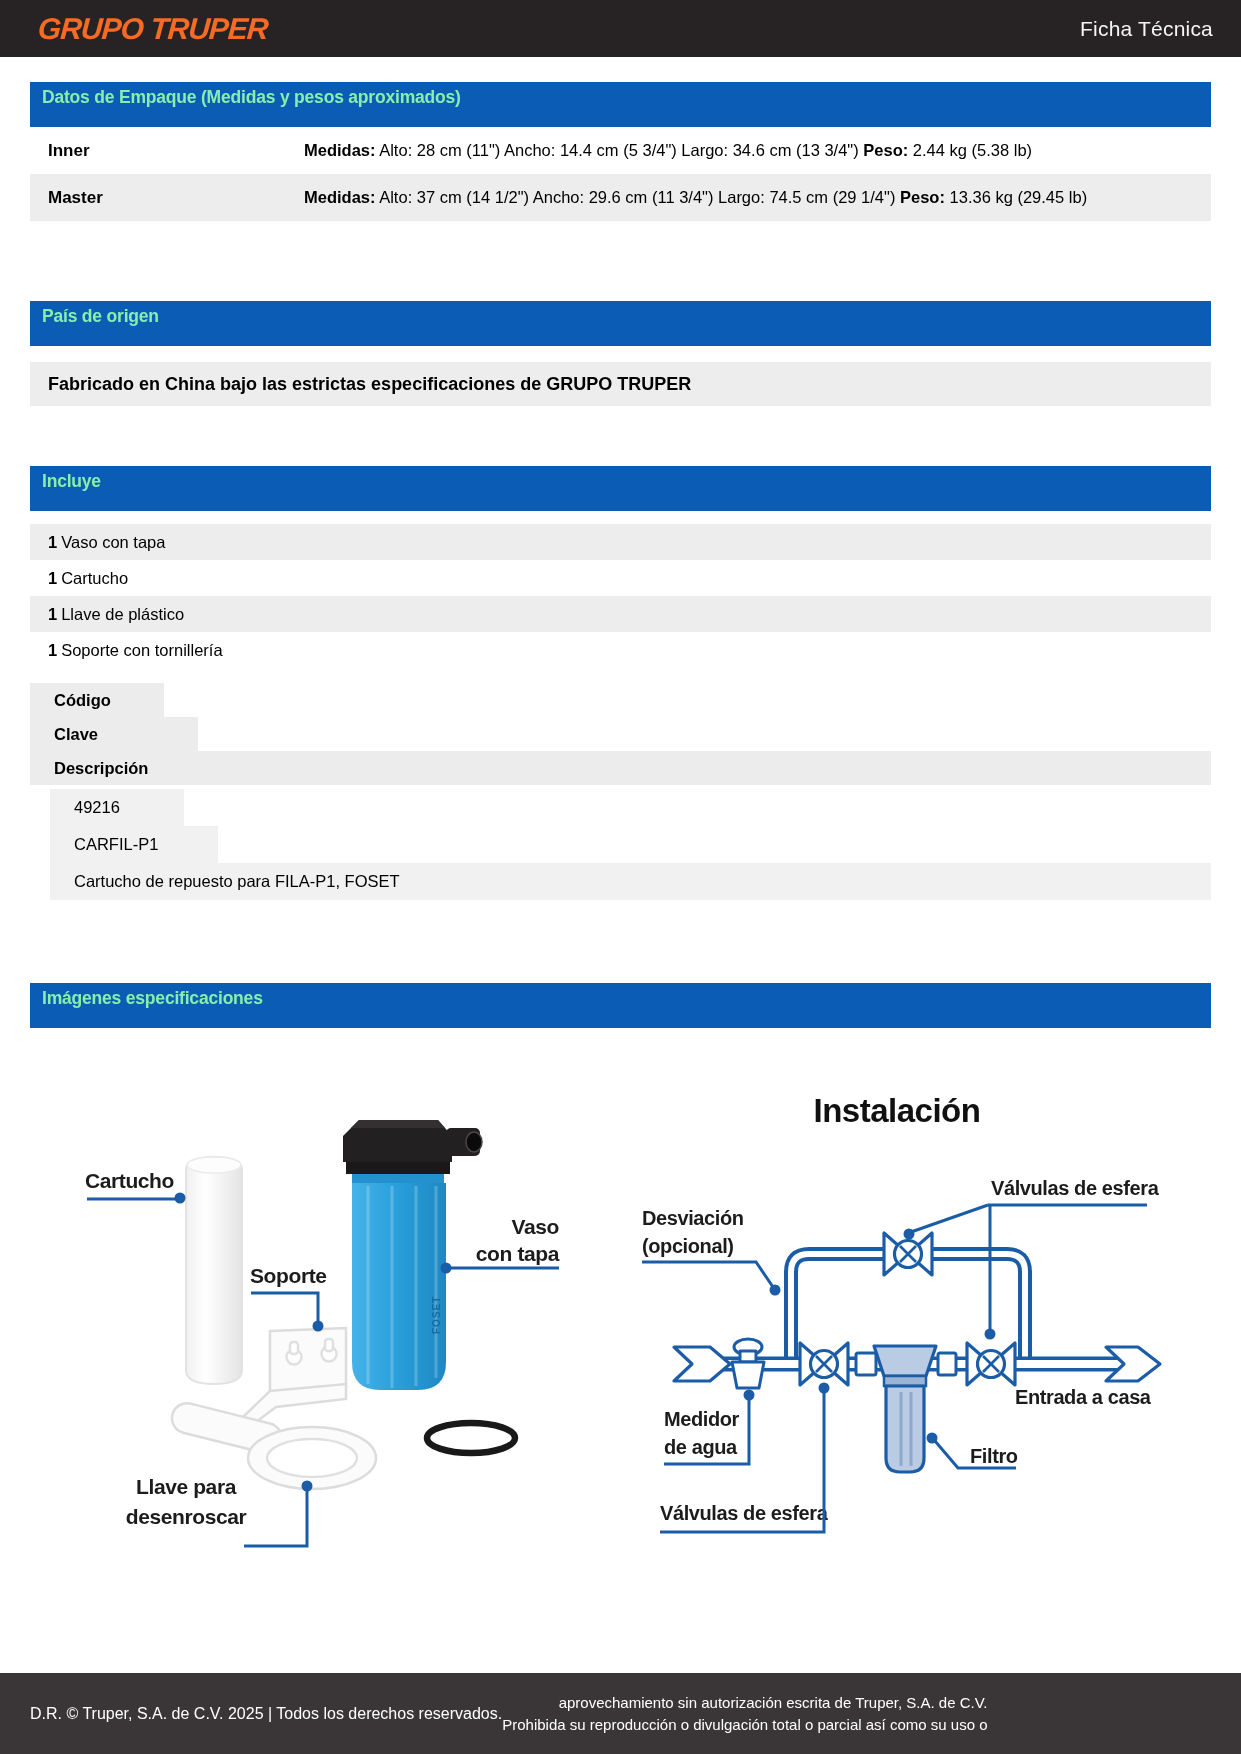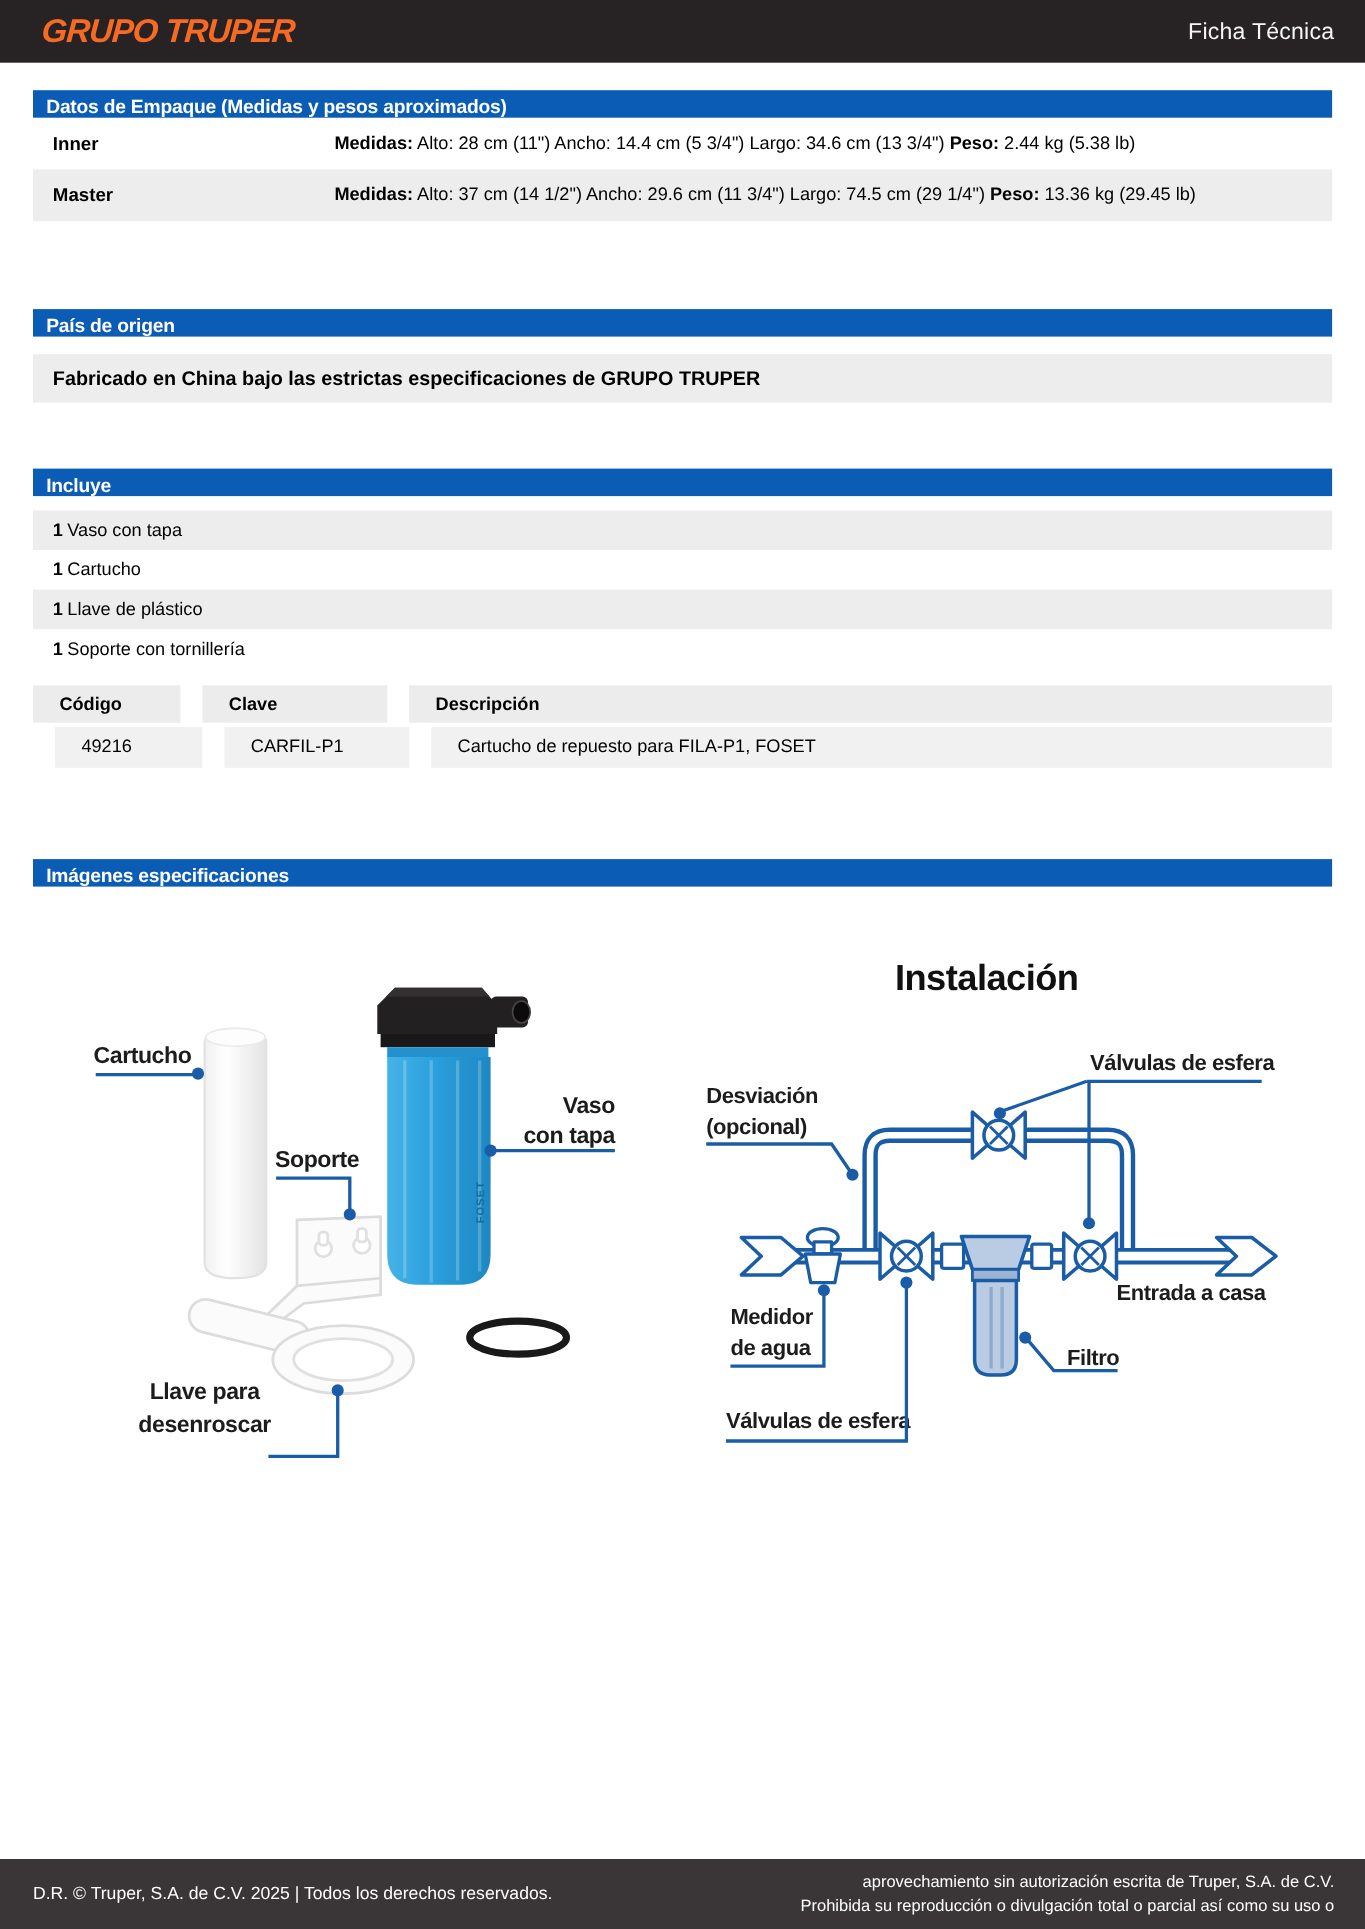--- a/index.html
+++ b/index.html
@@ -7,47 +7,47 @@
     --row_gray:#EDEDED; --table_header_gray:#ECECEC; --table_row_gray:#F1F1F1;
     --diagram_blue:#1B5CA6; --housing_blue:#2BA1DC; --filter_fill:#BACBE4; --label_black:#1C1C1C;
   }
   *{margin:0;padding:0;box-sizing:border-box;}
   body{font-family:"Liberation Sans",sans-serif;background:#fff;}
   .page{position:relative;width:1241px;height:1754px;background:#fff;overflow:hidden;}
   .topbar{height:57px;background:var(--dark_header);display:flex;align-items:center;justify-content:space-between;padding:0 28px 0 38px;}
   .logo{color:var(--brand_orange);font-size:30px;font-weight:bold;font-style:italic;letter-spacing:-1px;transform:skewX(-4deg);}
   .doctype{color:#f5f5f5;font-size:21px;letter-spacing:0.2px;}
   .content{margin:0 30px;}
-  .bar{background:var(--accent_blue);color:#ffffff;font-weight:bold;font-size:17.5px;height:25px;line-height:31px;padding-left:12px;letter-spacing:-0.2px;}
+  .bar{background:var(--accent_blue);color:#86efac;font-weight:bold;font-size:17.5px;height:45px;line-height:31px;padding-left:12px;letter-spacing:-0.2px;}
   .bar.empaque{margin-top:25px;}
   .bar.origen{margin-top:80px;}
   .bar.incluye{margin-top:60px;}
   .bar.refacciones{margin-top:86px;}
   .bar.imagenes{margin-top:83px;}
   .prow{display:flex;padding:11px 0;font-size:16.5px;gap:28px;}
   .prow.gray{background:var(--row_gray);}
   .plabel{width:246px;padding-left:18px;font-weight:bold;display:flex;align-items:center;font-size:17px;}
   .ptext{flex:1;padding-right:36px;line-height:25px;}
   .origen-row{margin-top:16px;height:44px;line-height:44px;background:var(--row_gray);font-weight:bold;font-size:18px;padding-left:18px;}
   .incluye-rows{margin-top:13px;}
   .irow{height:36px;line-height:36px;padding-left:18px;font-size:16.5px;}
   .irow.gray{background:var(--row_gray);}
   .irow b{margin-right:4px;}
   .rtable{margin-top:15px;}
-  .trow{display:flex;gap:20px;}
+  .trow{display:flex;gap:0;flex-direction:column;}
   .trow.head{font-weight:bold;}
   .trow.head .tcell{background:var(--table_header_gray);height:34px;line-height:34px;}
   .trow.data{margin-top:4px;margin-left:20px;}
   .trow.data .tcell{background:var(--table_row_gray);height:37px;line-height:37px;}
   .tcell{font-size:16.5px;padding-left:24px;}
   .tc1{width:134px;} .tc2{width:168px;} .tc3{flex:1;}
   .figures{position:relative;height:566px;}
   .fig-left{position:absolute;left:0;top:6px;}
   .fig-right{position:absolute;left:588px;top:36px;}
-  .footer{position:absolute;left:0;right:0;bottom:0;height:64px;background:var(--dark_footer);color:#fff;display:flex;align-items:center;justify-content:space-between;padding:0 28px 0 30px;}
+  .footer{position:absolute;left:0;right:0;bottom:0;height:81px;background:var(--dark_footer);color:#fff;display:flex;align-items:center;justify-content:flex-start;padding:0 28px 0 30px;}
   .footer .fleft{font-size:16px;}
   .footer .fright{font-size:15px;text-align:right;line-height:1.45;}
   
   text{font-family:"Liberation Sans",sans-serif;}
   .lbl{font-size:20px;font-weight:bold;fill:var(--label_black);letter-spacing:-0.4px;}
   .lblL{font-size:21px;font-weight:bold;fill:var(--label_black);letter-spacing:-0.4px;}
   .ititle{font-size:33px;font-weight:bold;fill:#111;letter-spacing:-0.5px;}
   .conn{stroke:var(--diagram_blue);stroke-width:3;fill:none;}
   .dot{fill:var(--diagram_blue);stroke:none;}
   .pipeB{stroke:var(--diagram_blue);fill:none;}

